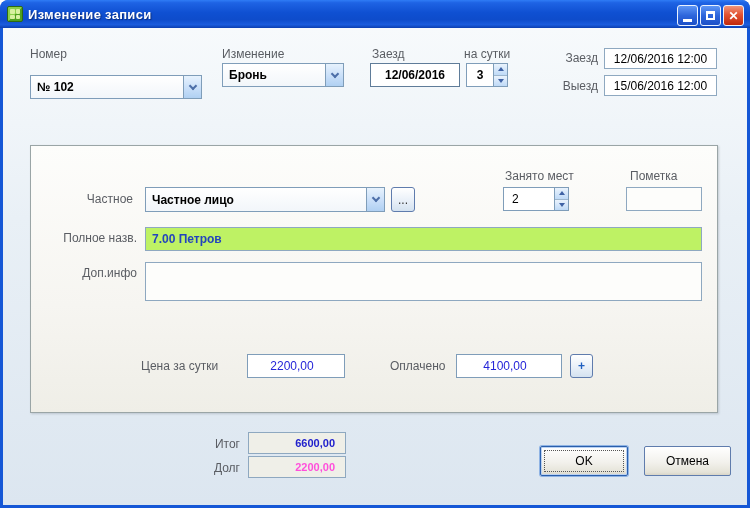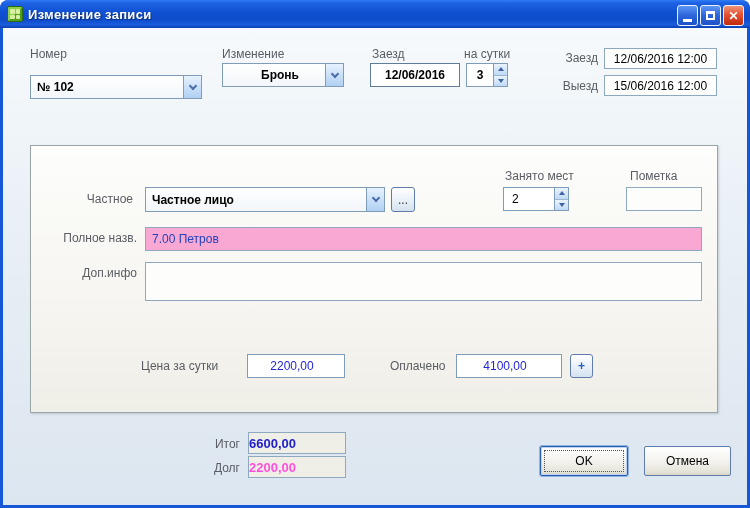--- a/index.html
+++ b/index.html
@@ -81,36 +81,36 @@
     font-size:12px; color:#333; z-index:3; cursor:pointer;
   }
   .panel {
     position:absolute; left:30px; top:145px; width:688px; height:268px;
     background:linear-gradient(180deg,#FDFDFB 0%,#F6F5F1 60%,#EFEEE7 100%);
     border:1px solid #9AA5A6; z-index:2;
     box-shadow:1px 1px 2px rgba(120,130,140,.35);
   }
   .money { justify-content:center; padding-right:8px; color:#2525D8; }
   .fullname-field {
-    background:#f9a8d4; border:1px solid #8EA8C0; font-weight:normal; color:#2344BD;
+    background:#bef264; border:1px solid #8EA8C0; font-weight:bold; color:#2344BD;
     padding-left:6px; font-size:12px; display:flex; align-items:center;
   }
   .info-field { background:#FDFDFB; border:1px solid #8EA8C0; }
   .small-btn {
     border:1px solid #5F7CAD; border-radius:3px; cursor:pointer;
     background:linear-gradient(180deg,#FFFFFF,#E9F0F8 55%,#D4E2F0);
     display:flex; align-items:center; justify-content:center;
     font-size:12px; color:#333;
   }
   .plus-btn { color:#2060C0; font-weight:bold; }
   
   .sum-field {
     background:#EFEFE8; border:1px solid #8EA8C0;
-    display:flex; align-items:center; justify-content:flex-start; padding-right:10px;
-    font-size:13px; font-weight:bold;
+    display:flex; align-items:center; justify-content:flex-end; padding-right:10px;
+    font-size:11px; font-weight:bold;
   }
   .total-val { color:#2121CC; }
   .debt-val { color:#FF4FDB; }
   .xp-btn {
     position:absolute; border-radius:2px; cursor:pointer;
     background:linear-gradient(180deg,#FFFFFF 0%,#F2F1EC 55%,#E5E3D8 90%,#D8D5C8 100%);
     border:1px solid #5F7CAD;
     display:flex; align-items:center; justify-content:center;
     font-size:12px; color:#000;
   }
@@ -152,21 +152,21 @@
 
   <div class="abs lbl" style="left:30px; top:47px;">Номер</div>
   <div class="abs combo" style="left:30px; top:63px; width:172px; height:24px;margin-top:12px;">
     <span class="combo-text">№ 102</span>
     <span class="combo-btn">
         <span class="chev"></span>
       </span>
   </div>
 
   <div class="abs lbl" style="left:222px; top:47px;">Изменение</div>
-  <div class="abs combo" style="left:222px; top:63px; width:122px; height:24px;padding-left:32px;">
+  <div class="abs combo" style="left:222px; top:63px; width:122px; height:24px;">
     <span class="combo-text">Бронь</span>
     <span class="combo-btn">
         <span class="chev"></span>
       </span>
   </div>
 
   <div class="abs lbl" style="left:372px; top:47px;">Заезд</div>
   <div class="abs field" style="left:370px; top:63px; width:90px; height:24px; justify-content:center; font-weight:bold; border-color:#5F7C99;">
     <span>12/06/2016</span>
   </div>

